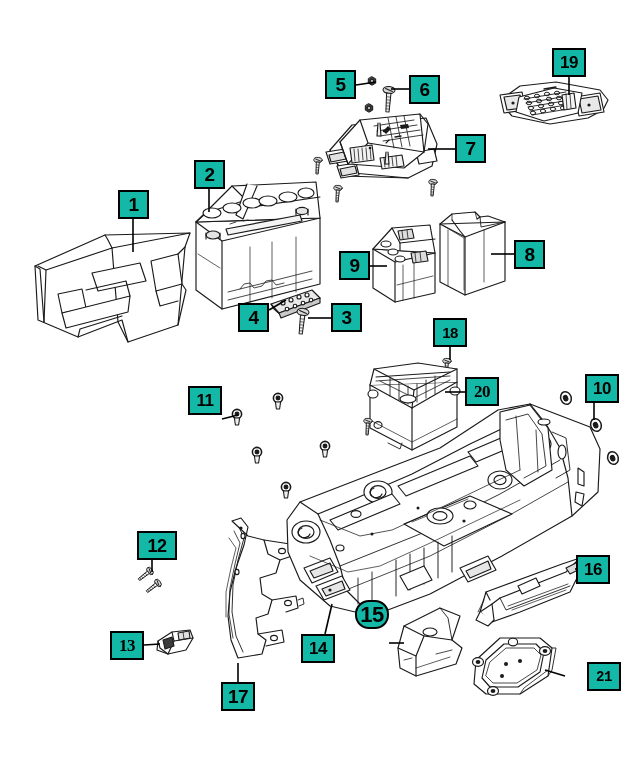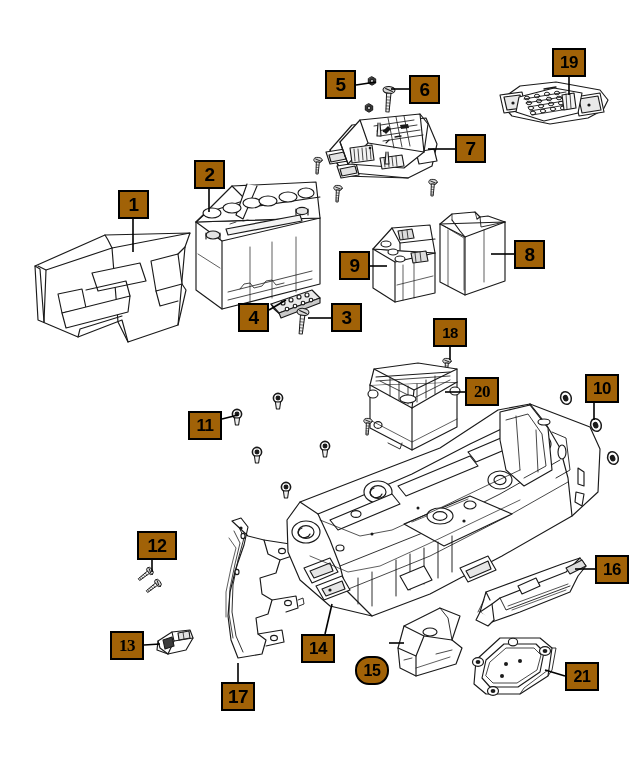--- a/index.html
+++ b/index.html
@@ -8,21 +8,21 @@
     width:640px;height:777px;
     font-family:"Liberation Sans", sans-serif;
     overflow:hidden;position:relative;
   }
   #diagram-root{position:relative;width:640px;height:777px;background:#fff;}
   svg.layer{position:absolute;top:0;left:0;width:640px;height:777px;}
   .callout-box{
     position:absolute;
     box-sizing:border-box;
     border:2.5px solid #000;
-    background:#a16207;
+    background:#14b8a6;
     display:flex;align-items:center;justify-content:center;
     font-weight:bold;
     font-family:"Liberation Sans", sans-serif;
     color:#000;
     line-height:1;
     letter-spacing:-0.5px;
   }
   .callout-label{display:block;}
 </style>
 </head>
@@ -552,48 +552,48 @@
       </div>
       <div class="callout-box" style="left: 514px; top: 240px; width: 31px; height: 29px; font-size: 19px;">
         <span class="callout-label">8</span>
       </div>
       <div class="callout-box" style="left: 339px; top: 251px; width: 31px; height: 29px; font-size: 19px;">
         <span class="callout-label">9</span>
       </div>
       <div class="callout-box" style="left: 577px; top: 374px; width: 34px; height: 29px; font-size: 17px; margin-left: 8px;">
         <span class="callout-label">10</span>
       </div>
-      <div class="callout-box" style="left: 188px; top: 411px; width: 34px; height: 29px; font-size: 17px;">
+      <div class="callout-box" style="left: 188px; top: 386px; width: 34px; height: 29px; font-size: 17px;">
         <span class="callout-label">11</span>
       </div>
       <div class="callout-box" style="left: 137px; top: 531px; width: 40px; height: 29px; font-size: 18px; text-align: center;">
         <span class="callout-label">12</span>
       </div>
       <div class="callout-box" style="left: 110px; top: 631px; width: 34px; height: 29px; font-size: 17px; font-family: Liberation Serif, serif;">
         <span class="callout-label">13</span>
       </div>
       <div class="callout-box" style="left: 301px; top: 634px; width: 34px; height: 29px; font-size: 17px; align-items: center;">
         <span class="callout-label">14</span>
       </div>
-      <div class="callout-box" style="left: 355px; top: 656px; width: 34px; height: 29px; font-size: 16px; border-radius: 14px;">
+      <div class="callout-box" style="left: 355px; top: 600px; width: 34px; height: 29px; font-size: 22px; border-radius: 14px;">
         <span class="callout-label">15</span>
       </div>
-      <div class="callout-box" style="left: 595px; top: 555px; width: 34px; height: 29px; font-size: 17px;">
+      <div class="callout-box" style="left: 576px; top: 555px; width: 34px; height: 29px; font-size: 17px;">
         <span class="callout-label">16</span>
       </div>
       <div class="callout-box" style="left: 221px; top: 682px; width: 34px; height: 29px; font-size: 19px;">
         <span class="callout-label">17</span>
       </div>
       <div class="callout-box" style="left: 433px; top: 318px; width: 34px; height: 29px; font-size: 15px;">
         <span class="callout-label">18</span>
       </div>
       <div class="callout-box" style="left: 552px; top: 48px; width: 34px; height: 29px; font-size: 17px;">
         <span class="callout-label">19</span>
       </div>
       <div class="callout-box" style="left: 465px; top: 377px; width: 34px; height: 29px; font-size: 17px; font-family: Liberation Serif, serif;">
         <span class="callout-label">20</span>
       </div>
-      <div class="callout-box" style="left: 565px; top: 662px; width: 34px; height: 29px; font-size: 16px;">
+      <div class="callout-box" style="left: 587px; top: 662px; width: 34px; height: 29px; font-size: 14px; font-family: Liberation Mono, monospace;">
         <span class="callout-label">21</span>
       </div>
     </div>
 
 </div>
 
 </body></html>

